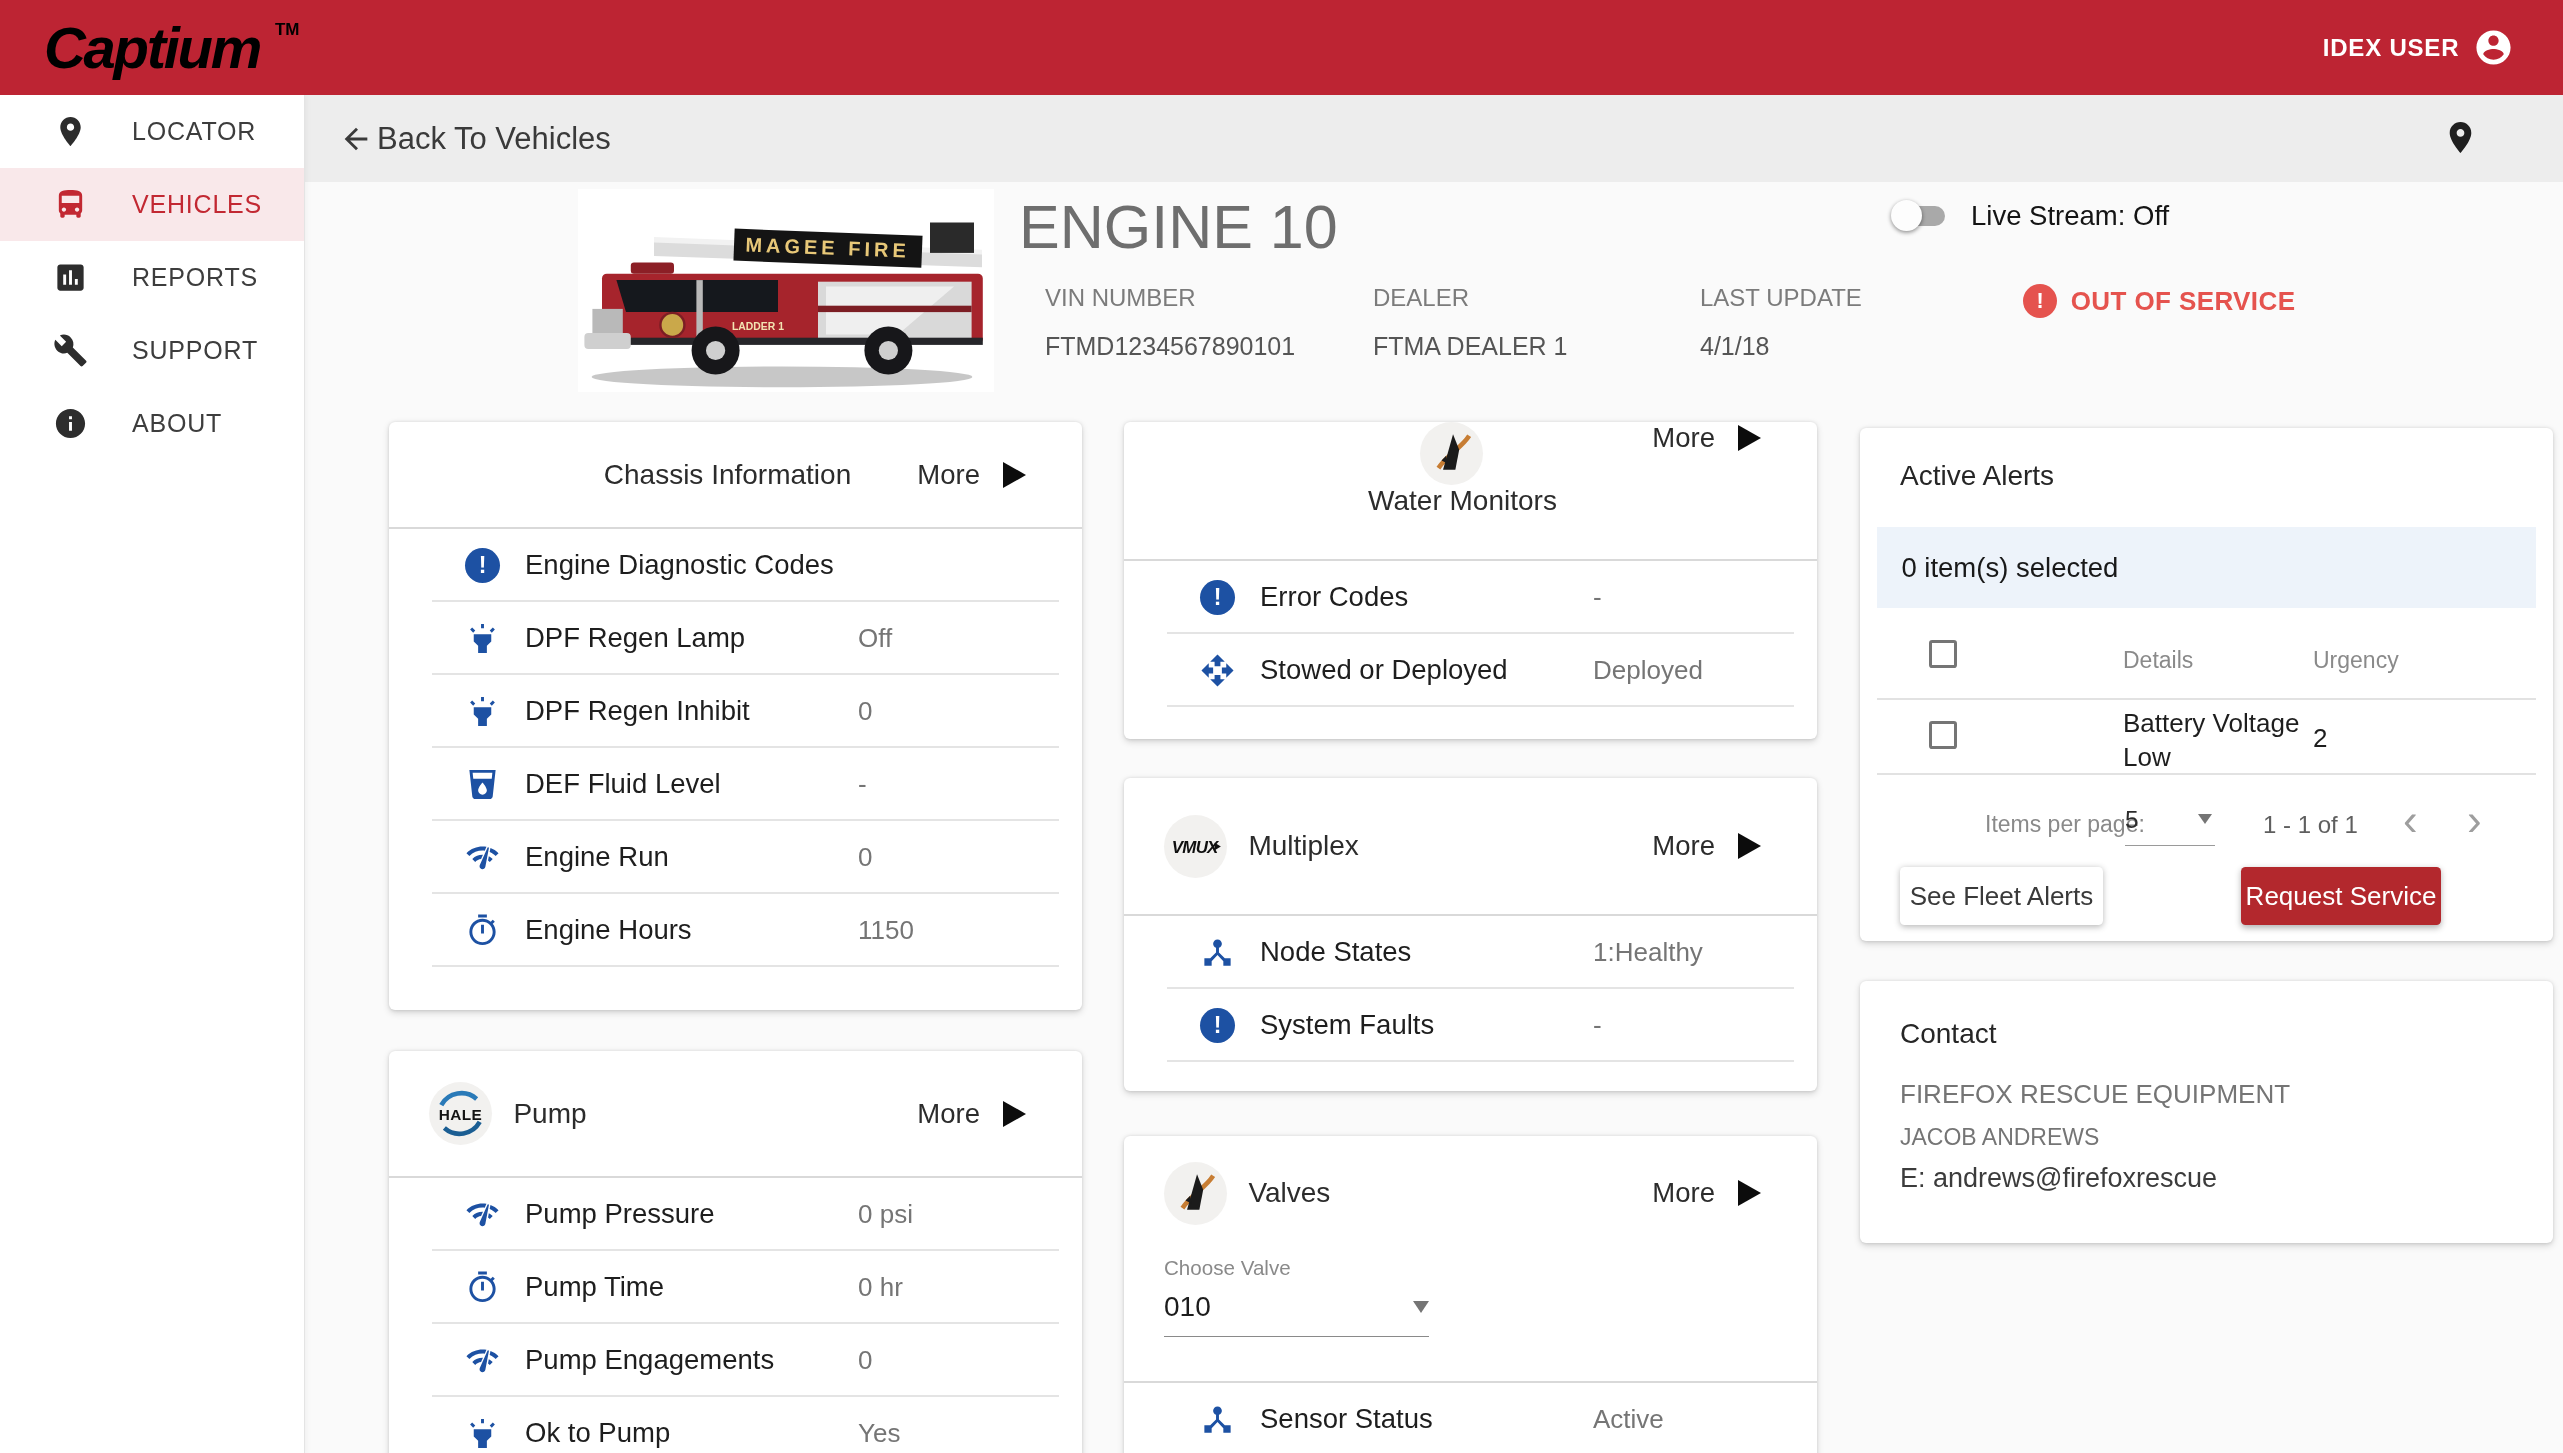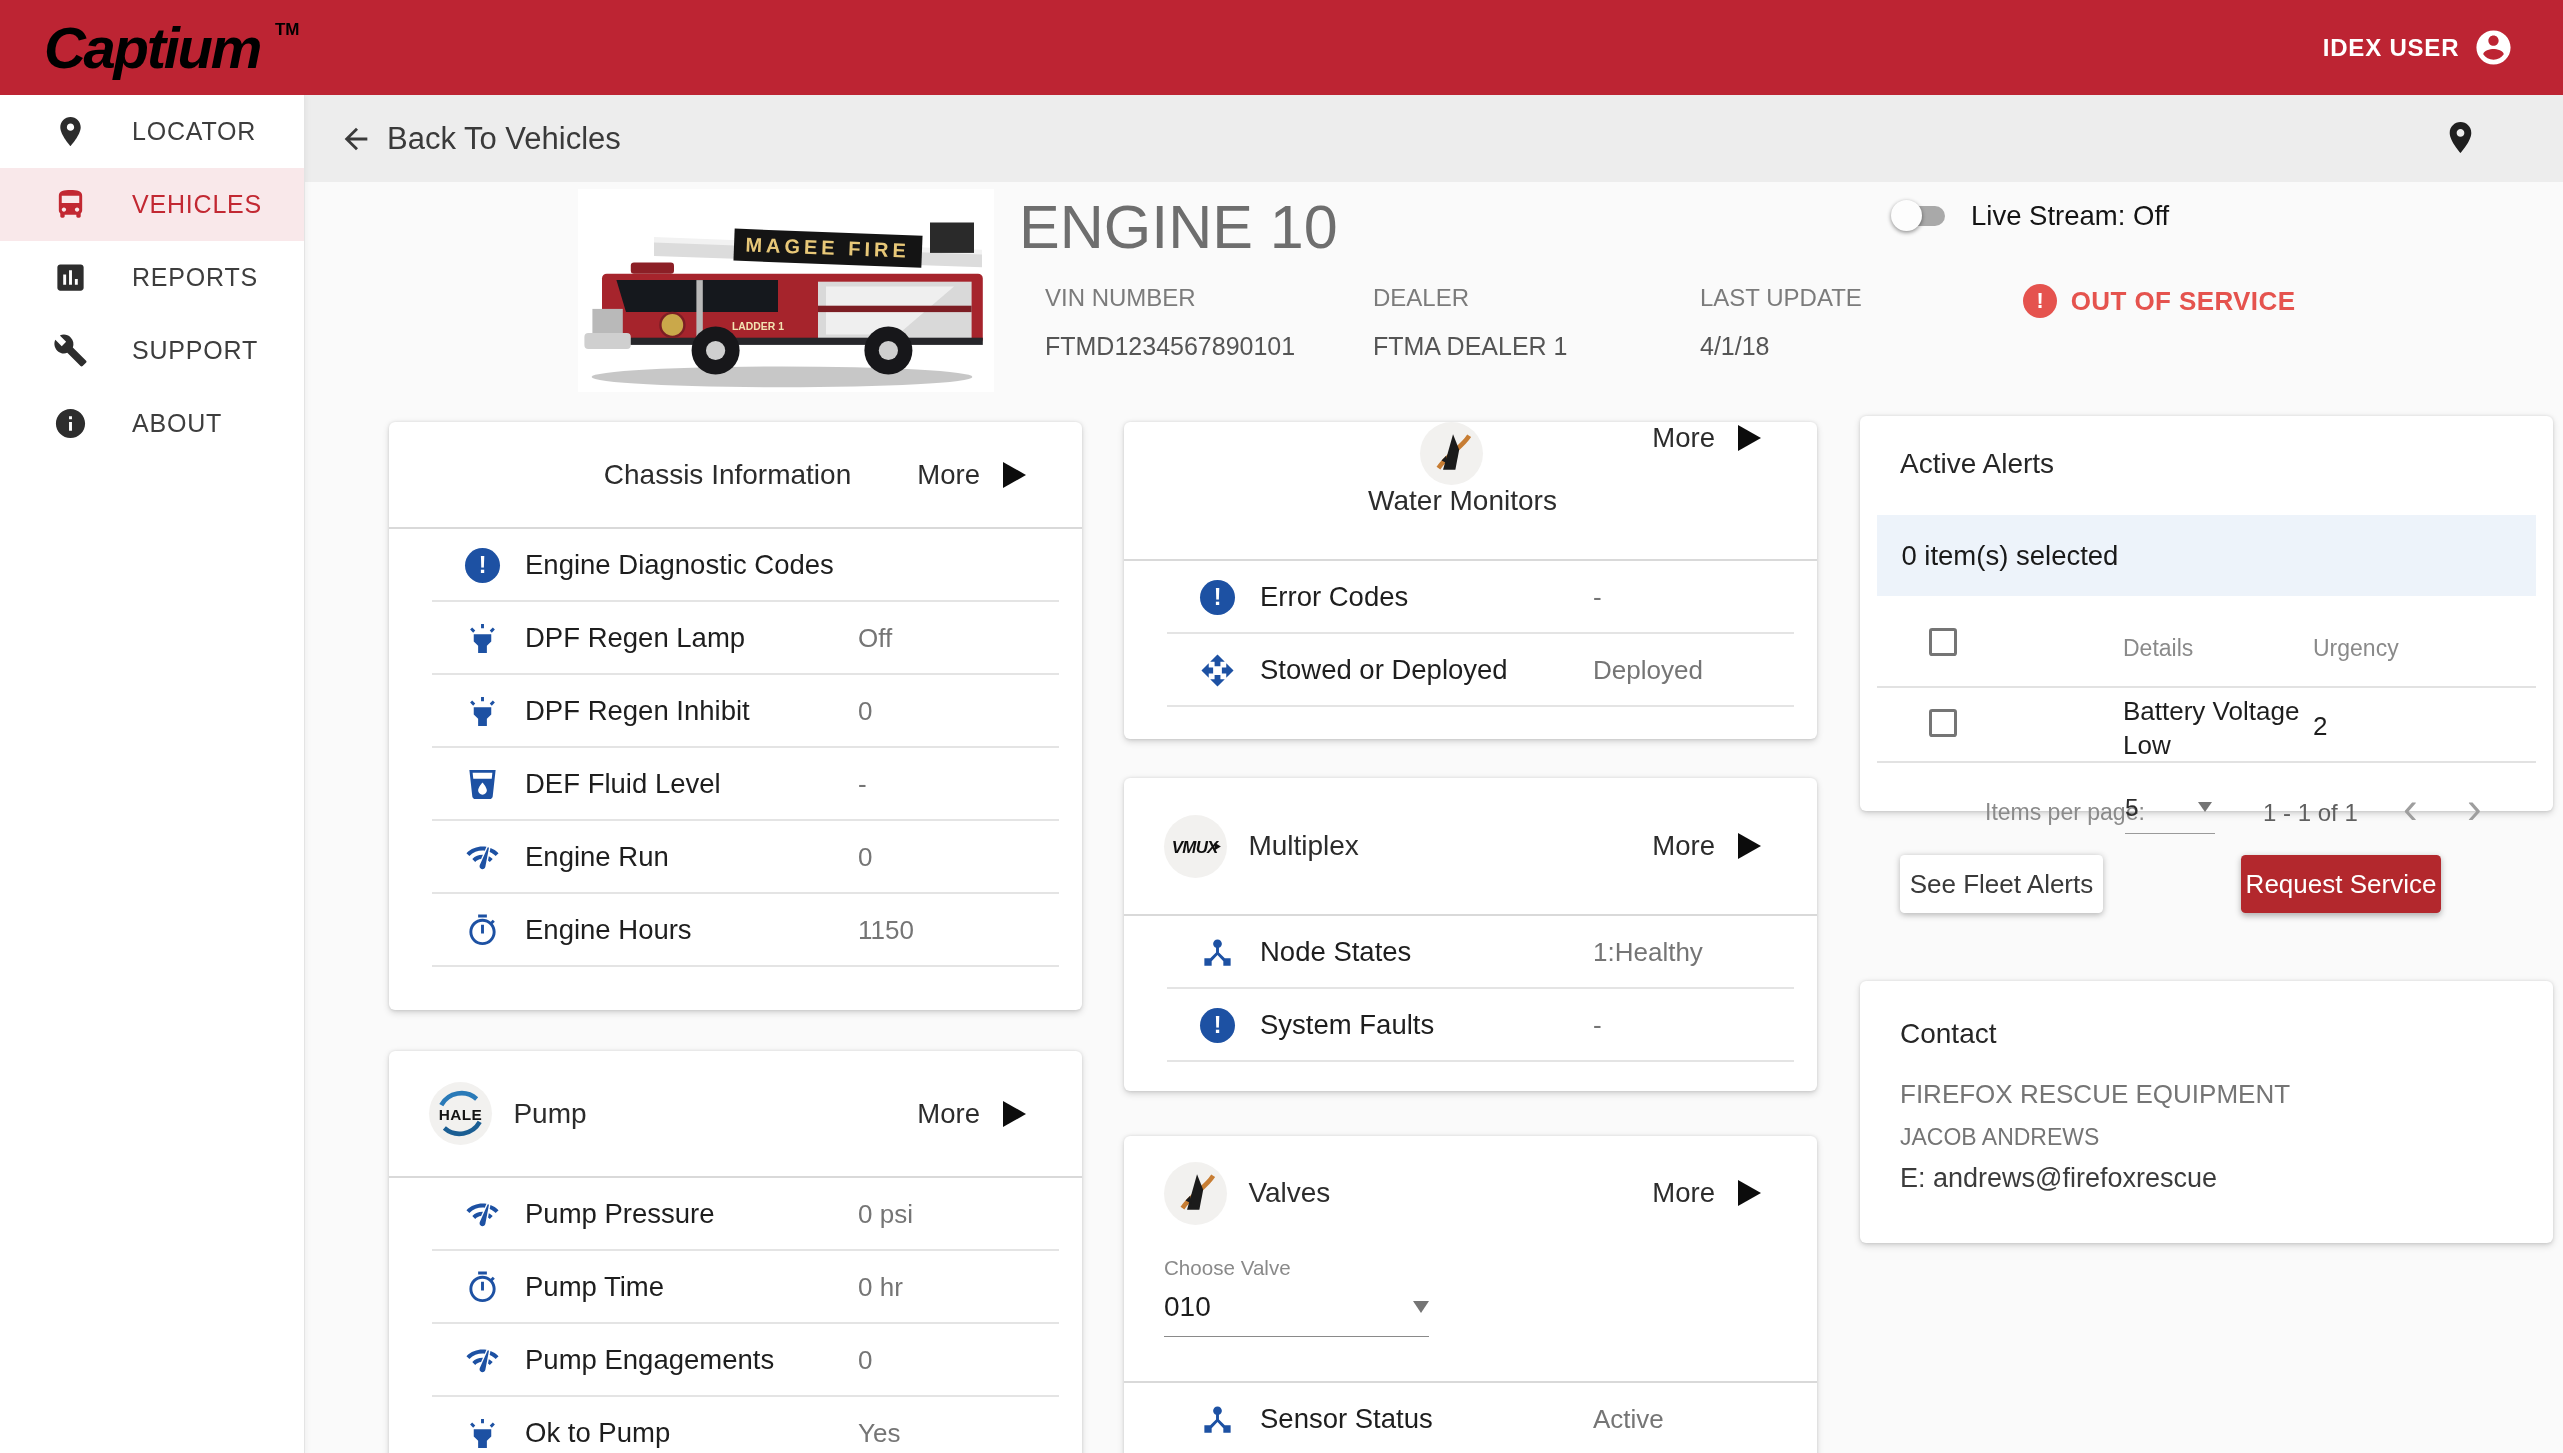--- a/index.html
+++ b/index.html
@@ -25,21 +25,21 @@
   .sidebar{position:absolute;top:95px;left:0;width:305px;height:1359px;background:#fff;border-right:1.5px solid #e4e4e4;box-shadow:2.3px 0 6.1px rgba(0,0,0,.05);z-index:20;}
   .side-item{position:relative;height:73px;display:flex;align-items:center;padding-left:53px;gap:44px;color:#3d3d3d;cursor:pointer;}
   .side-item .ic{width:35px;height:35px;color:#2d2d2d;}
   .side-item .side-label{font-size:25px;letter-spacing:0.8px;}
   .side-item.active{background:var(--active-item-bg);color:var(--active-item-red);}
   .side-item.active .ic{color:var(--active-item-red);}
   .side-item.active .side-label{color:var(--active-item-red);}
 
   
   .backbar{position:absolute;top:95px;left:305px;width:2258px;height:87px;background:#ededed;z-index:10;}
-  .back-group{position:absolute;left:34px;top:0;height:87px;display:flex;align-items:center;gap:14px;color:#3a3a3a;cursor:pointer;}
+  .back-group{position:absolute;left:34px;top:0;height:87px;display:flex;align-items:center;gap:4px;color:#3a3a3a;cursor:pointer;}
   .back-group .ic{width:34px;height:34px;color:#3a3a3a;}
   .back-label{font-size:31px;color:#3a3a3a;}
   .pin-topright{position:absolute;right:84px;top:24.4px;width:37px;height:37px;color:#1f1f1f;cursor:pointer;}
 
   
   .hero-photo{position:absolute;left:578px;top:189px;width:416px;height:203px;background:#fff;}
   .hero-title{position:absolute;left:1019px;top:192px;font-size:61px;color:#6e6e6e;letter-spacing:0;}
   .hero-field{position:absolute;top:284px;display:flex;flex-direction:column;gap:20px;}
   .hero-field .f-label{font-size:24px;color:#7b7b7b;}
   .hero-field .f-value{font-size:25px;color:#555;}
@@ -89,21 +89,21 @@
 
   
   .choose-block{padding:6.1px 0 0 40px;}
   .choose-label{font-size:20.6px;color:#8a8a8a;}
   .choose-select{position:relative;width:265px;margin-top:10.7px;padding-bottom:13.7px;border-bottom:1.5px solid #8a8a8a;cursor:pointer;}
   .choose-value{font-size:28px;color:#1c1c1c;}
   .caret-down{position:absolute;right:0;top:10.7px;width:0;height:0;border-top:12.2px solid #757575;border-left:8.4px solid transparent;border-right:8.4px solid transparent;}
   .valves-divider{height:1.5px;background:#d9d9d9;width:100%;margin-top:44px;}
 
   
-  .card-alerts{left:1860px;top:416px;width:693px;height:395px;}
+  .card-alerts{left:1860px;top:428px;width:693px;height:513px;}
   .alerts-title{position:absolute;left:40px;top:32px;font-size:28px;color:#262626;}
   .sel-bar{position:absolute;left:17px;right:17px;top:99px;height:81px;background:var(--selected-row-bg);display:flex;align-items:center;padding-left:24.4px;}
   .sel-text{font-size:27.5px;color:#191919;}
   .checkbox{width:27.5px;height:27.5px;border:3.1px solid #757575;border-radius:3.1px;background:#fff;cursor:pointer;}
   .tbl-head{position:absolute;left:0;right:0;top:191px;height:79px;}
   .tbl-head .checkbox{position:absolute;left:69px;top:21.4px;}
   .col-details{position:absolute;left:263px;top:27.5px;font-size:23px;color:#8a8a8a;}
   .col-urgency{position:absolute;left:453px;top:27.5px;font-size:23px;color:#8a8a8a;}
   .tbl-divider{position:absolute;left:17px;right:17px;height:1.5px;background:#e2e2e2;}
   .tbl-row{position:absolute;left:0;right:0;top:272px;height:73px;}

